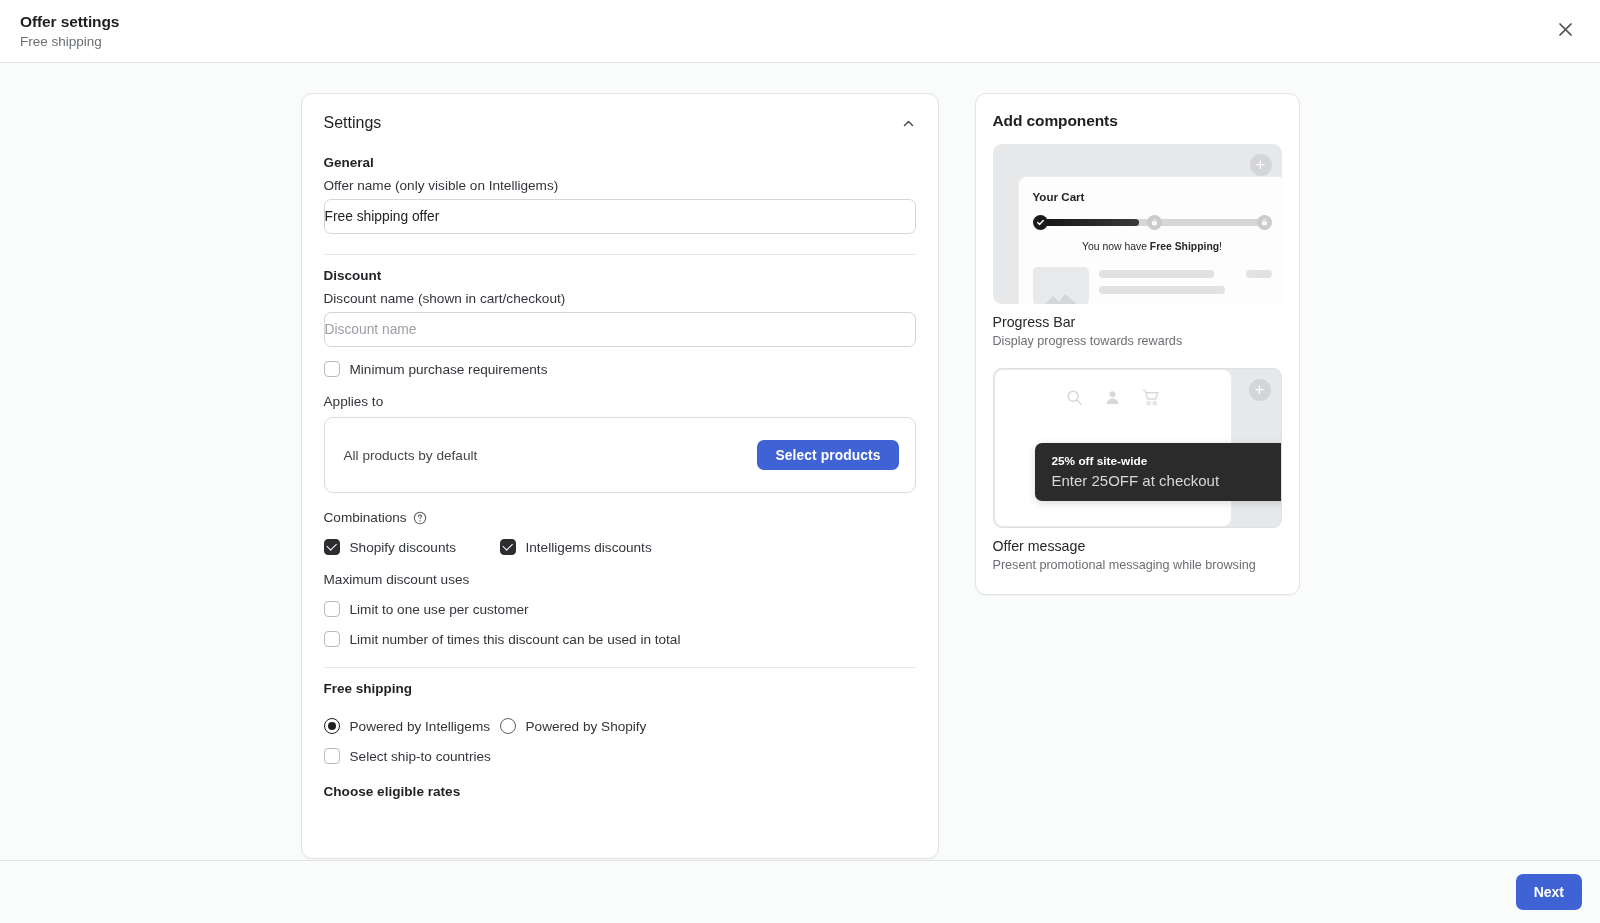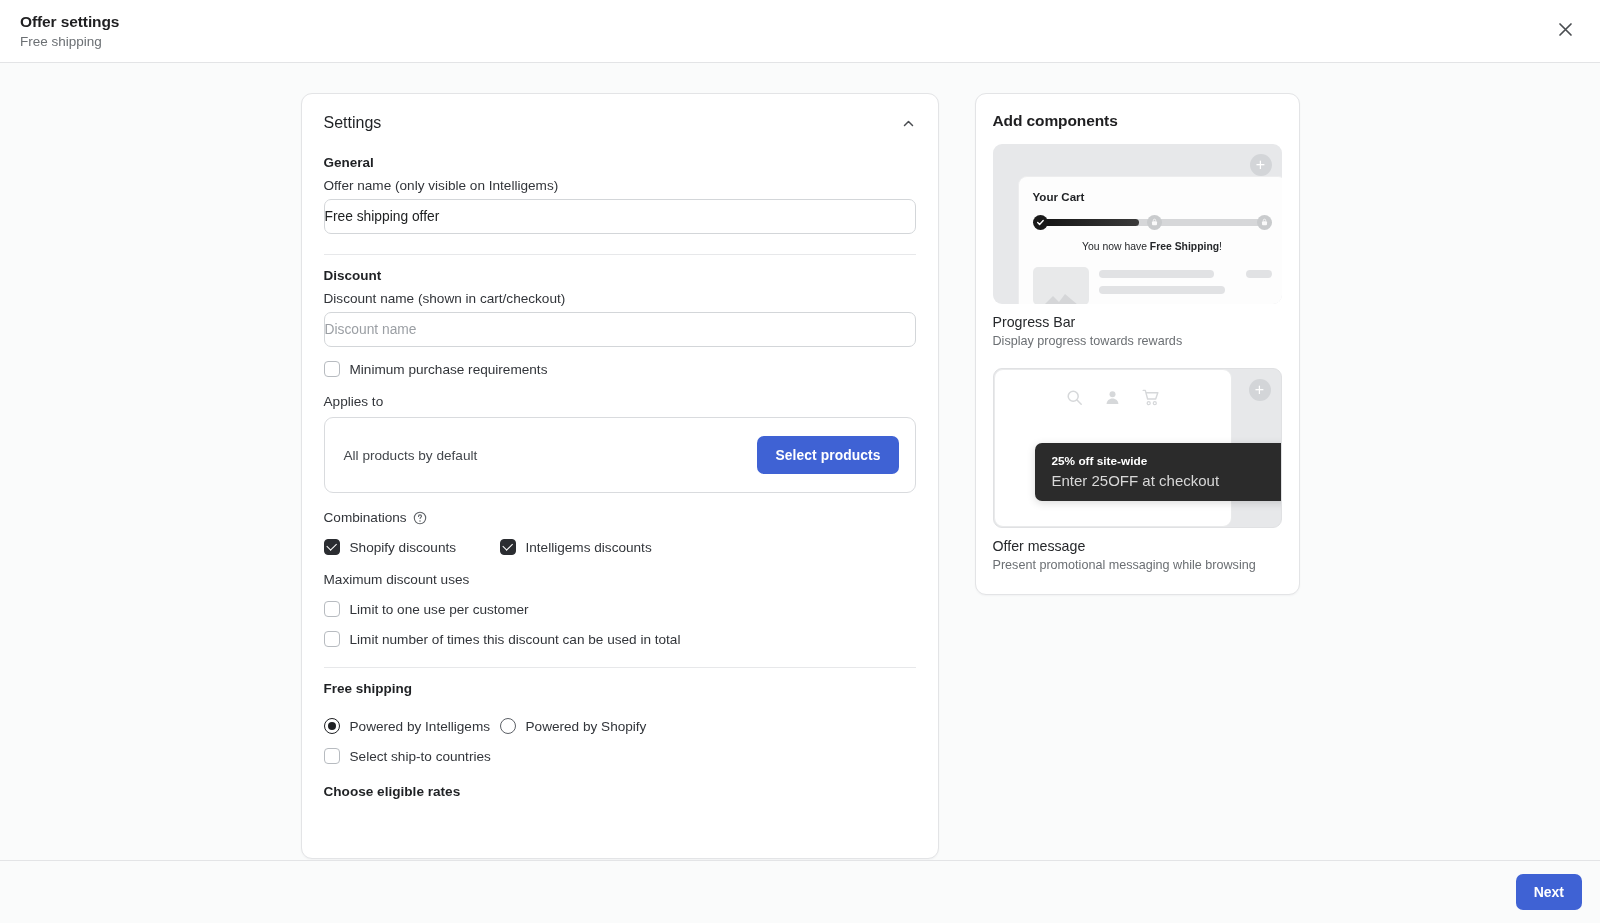--- a/index.html
+++ b/index.html
@@ -141,21 +141,21 @@
     display: flex; align-items: center;
     padding: 0 16px 0 19px;
   }
   .applies-text { font-size: 13.6px; color: #43474c; }
   .btn-primary {
     margin-left: auto;
     background: #3f62d4;
     color: #fff;
     border: none;
     border-radius: 7px;
-    height: 38px;
+    height: 30px;
     padding: 0 18px;
     font-size: 13.8px;
     font-weight: 700;
     font-family: "Liberation Sans", sans-serif;
     cursor: pointer;
     letter-spacing: 0.1px;
   }
 
   .labelrow { display:flex; align-items:center; gap:6px; margin-top: 17px; }
   .labelrow .fieldlabel { margin-bottom: 0; }

